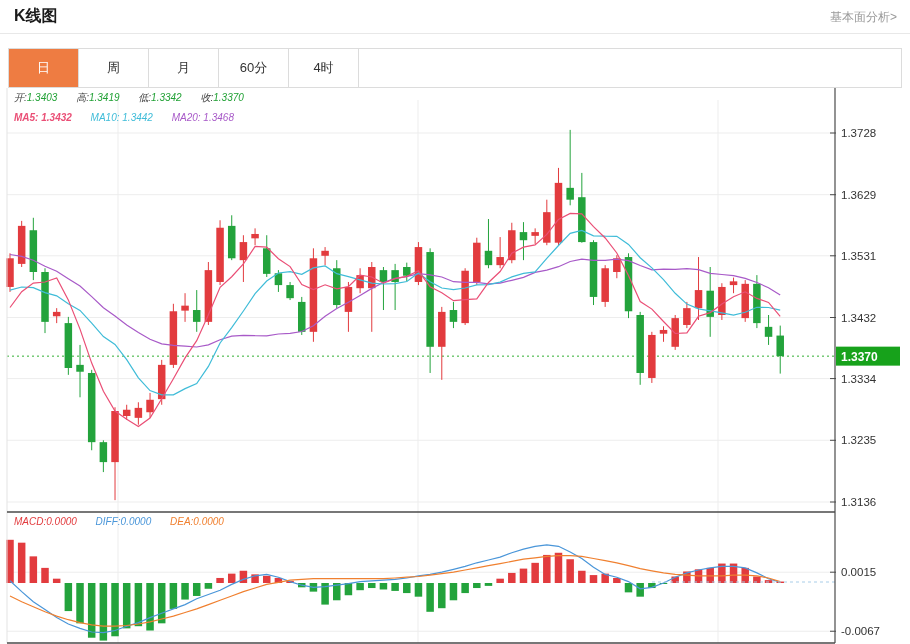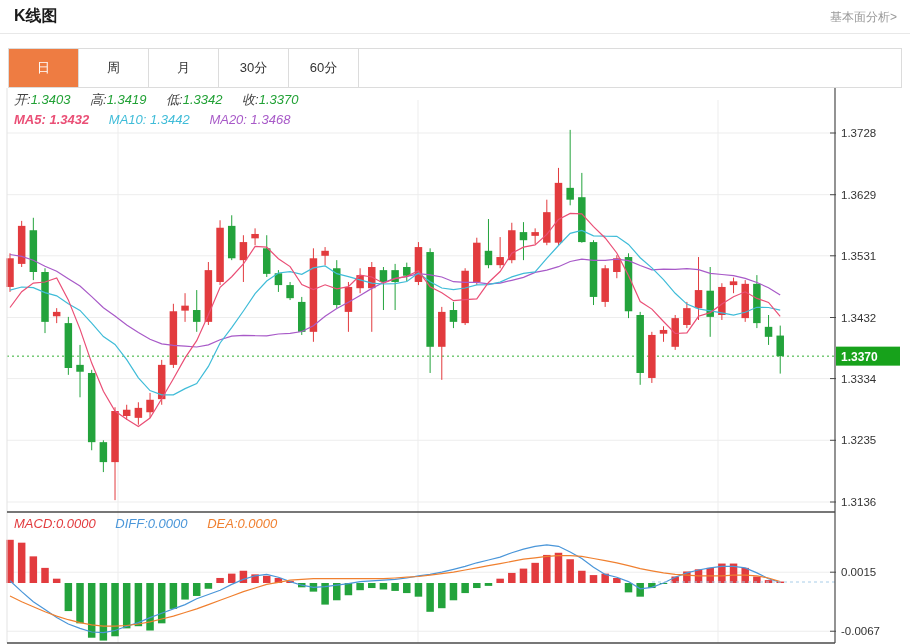--- a/index.html
+++ b/index.html
@@ -6,21 +6,21 @@
   .stage{position:relative;width:910px;height:644px;background:#fff;overflow:hidden;
          font-family:"Liberation Sans",sans-serif;}
   .page-title{position:absolute;left:14px;top:6px;font-size:16px;font-weight:bold;color:#1a1a1a;}
   .fa-link{position:absolute;right:13px;top:9px;font-size:12px;color:#999;cursor:pointer;text-decoration:none;}
   .title-divider{position:absolute;left:0;top:33px;width:910px;height:1px;background:#e8e8e8;}
   .tabs{position:absolute;left:8px;top:48px;width:892px;height:38px;display:flex;
         border:1px solid #dcdcdc;background:#fff;}
   .tab{width:69px;line-height:38px;text-align:center;font-size:13px;color:#333;
        border-right:1px solid #dcdcdc;cursor:pointer;user-select:none;}
   .tab.active{background:#ee7c42;color:#fff;}
-  .legend{position:absolute;left:14px;font-size:13px;white-space:nowrap;}
+  .legend{position:absolute;left:14px;font-size:10px;white-space:nowrap;}
   .legend span{margin-right:16px;}
   .legend .lbl{color:#444;margin-right:0;}
   .ohlc-row{top:91px;}
   .ohlc-row .val{color:#21a135;}
   .ma-row{top:112px;}
   .ma5{color:#ea4f76;font-weight:bold;}
   .ma10{color:#3fbcd8;}
   .ma20{color:#a85ac8;}
   .macd-row{top:516px;}
   .macd-m{color:#e23b3e;}
@@ -33,22 +33,22 @@
 
 <div class="stage">
   <div class="page-title">K线图</div>
   <a class="fa-link" href="#">基本面分析&gt;</a>
   <div class="title-divider"></div>
 
   <div class="tabs" id="tabs">
       <div class="tab active">日</div>
       <div class="tab">周</div>
       <div class="tab">月</div>
-      <div class="tab">30分</div>
       <div class="tab">60分</div>
+      <div class="tab">4时</div>
     </div>
 
   <svg id="chart-svg" width="910" height="644">
       <g>
         <line x1="118" y1="100" x2="118" y2="643" stroke="#ededed" stroke-width="1"></line>
         <line x1="418" y1="100" x2="418" y2="643" stroke="#ededed" stroke-width="1"></line>
         <line x1="718" y1="100" x2="718" y2="643" stroke="#ededed" stroke-width="1"></line>
         <line x1="7" y1="133" x2="835" y2="133" stroke="#ededed" stroke-width="1"></line>
         <line x1="7" y1="194.7077702702705" x2="835" y2="194.7077702702705" stroke="#ededed" stroke-width="1"></line>
         <line x1="7" y1="255.79222972973022" x2="835" y2="255.79222972973022" stroke="#ededed" stroke-width="1"></line>

